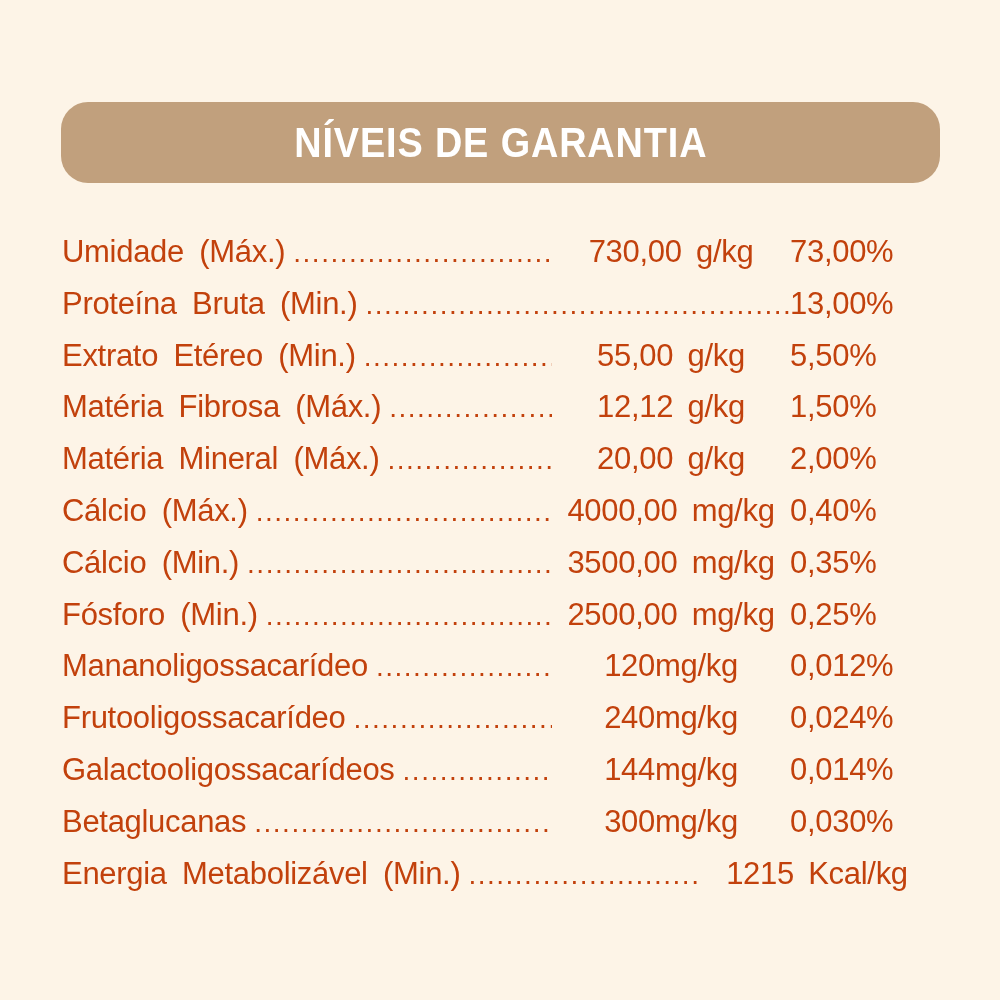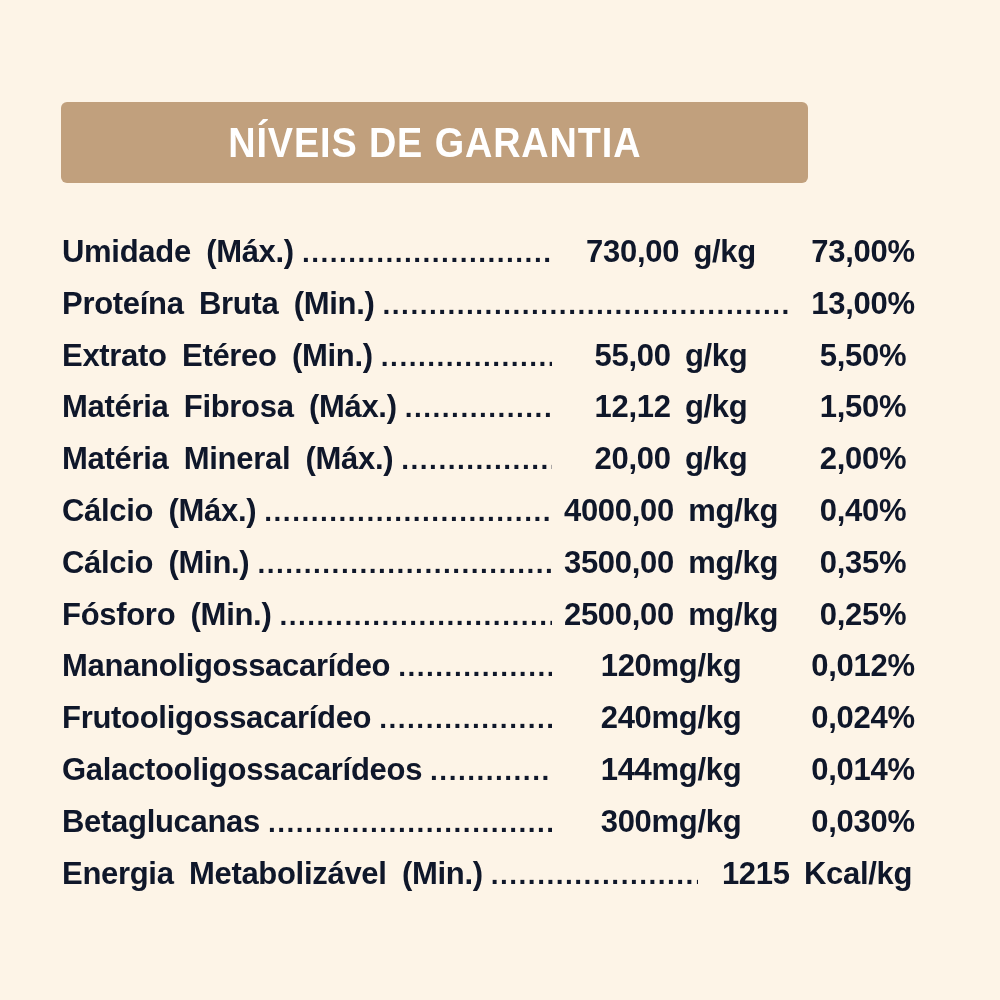--- a/index.html
+++ b/index.html
@@ -13,43 +13,43 @@
   }
   .canvas {
     position: relative;
     width: 1000px;
     height: 1000px;
   }
   .header-bar {
     position: absolute;
     left: 61px;
     top: 102px;
-    width: 747px;
+    width: 879px;
     height: 81px;
     background: #C1A07D;
-    border-radius: 6px;
+    border-radius: 27px;
     display: flex;
     align-items: center;
     justify-content: center;
   }
   .header-title {
     color: #FFFFFF;
     font-weight: bold;
     font-size: 43px;
     letter-spacing: 1px;
     transform: scaleX(0.88);
     white-space: nowrap;
   }
   .g-table {
     position: absolute;
     left: 62px;
     top: 234px;
     width: 874px;
-    color: #0f172a;
-    font-weight: bold;
+    color: #c2410c;
+    font-weight: normal;
     font-size: 31px;
   }
   .g-row {
     display: flex;
     align-items: baseline;
     height: 51.8px;
     white-space: nowrap;
   }
   .g-label {
     flex-shrink: 0;
@@ -67,21 +67,21 @@
   .g-amount {
     flex-shrink: 0;
     min-width: 238px;
     text-align: center;
     word-spacing: 6px;
     letter-spacing: -0.3px;
   }
   .g-percent {
     flex-shrink: 0;
     min-width: 146px;
-    text-align: center;
+    text-align: left;
     letter-spacing: -0.3px;
   }
 </style>
 </head>
 <body>
 
 <div class="canvas">
 
   <div class="header-bar">
     <div class="header-title">NÍVEIS DE GARANTIA</div>

